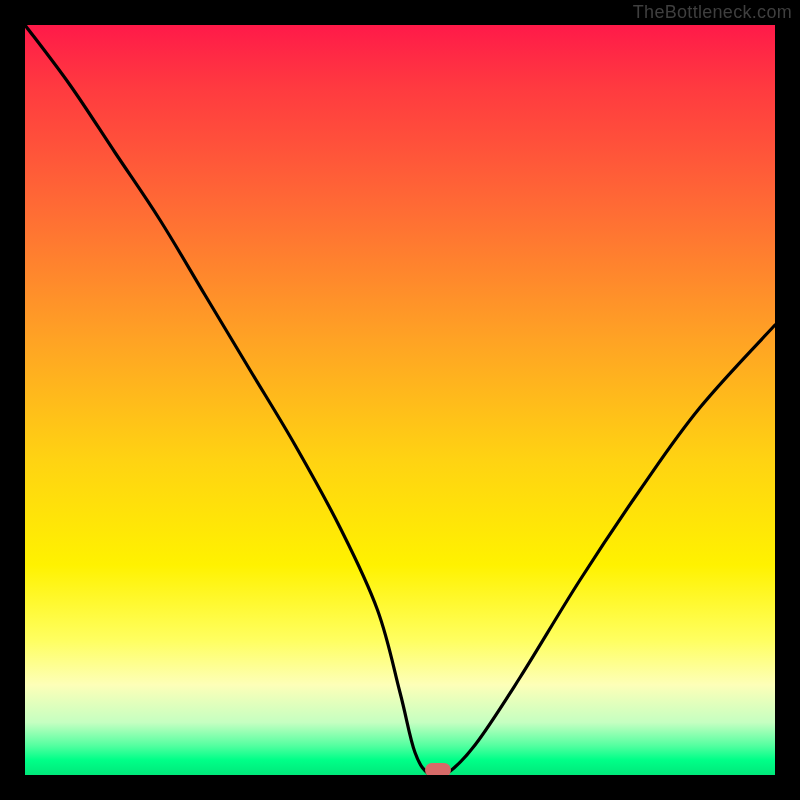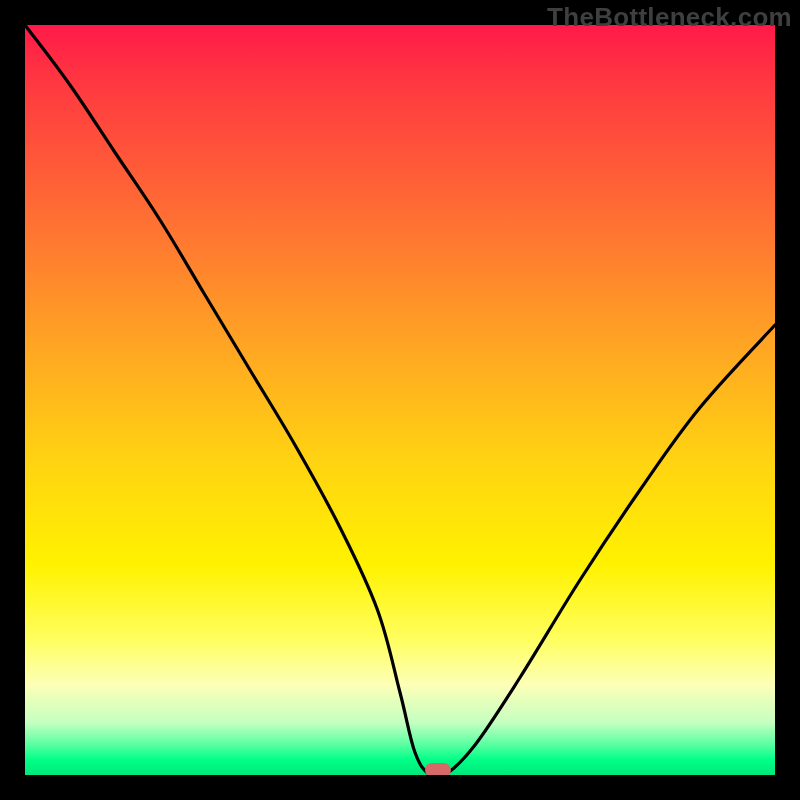--- a/index.html
+++ b/index.html
@@ -14,22 +14,22 @@
   .frame {
     position: relative;
     width: 800px;
     height: 800px;
     background: #000;
   }
   .watermark {
     position: absolute;
     top: 2px;
     right: 8px;
-    font-size: 26px;
-    font-weight: 700;
+    font-size: 18px;
+    font-weight: 400;
     color: #3f3f3f;
     letter-spacing: 0.3px;
     z-index: 10;
   }
   .plot-area {
     position: absolute;
     left: 25px;
     top: 25px;
     width: 750px;
     height: 750px;

